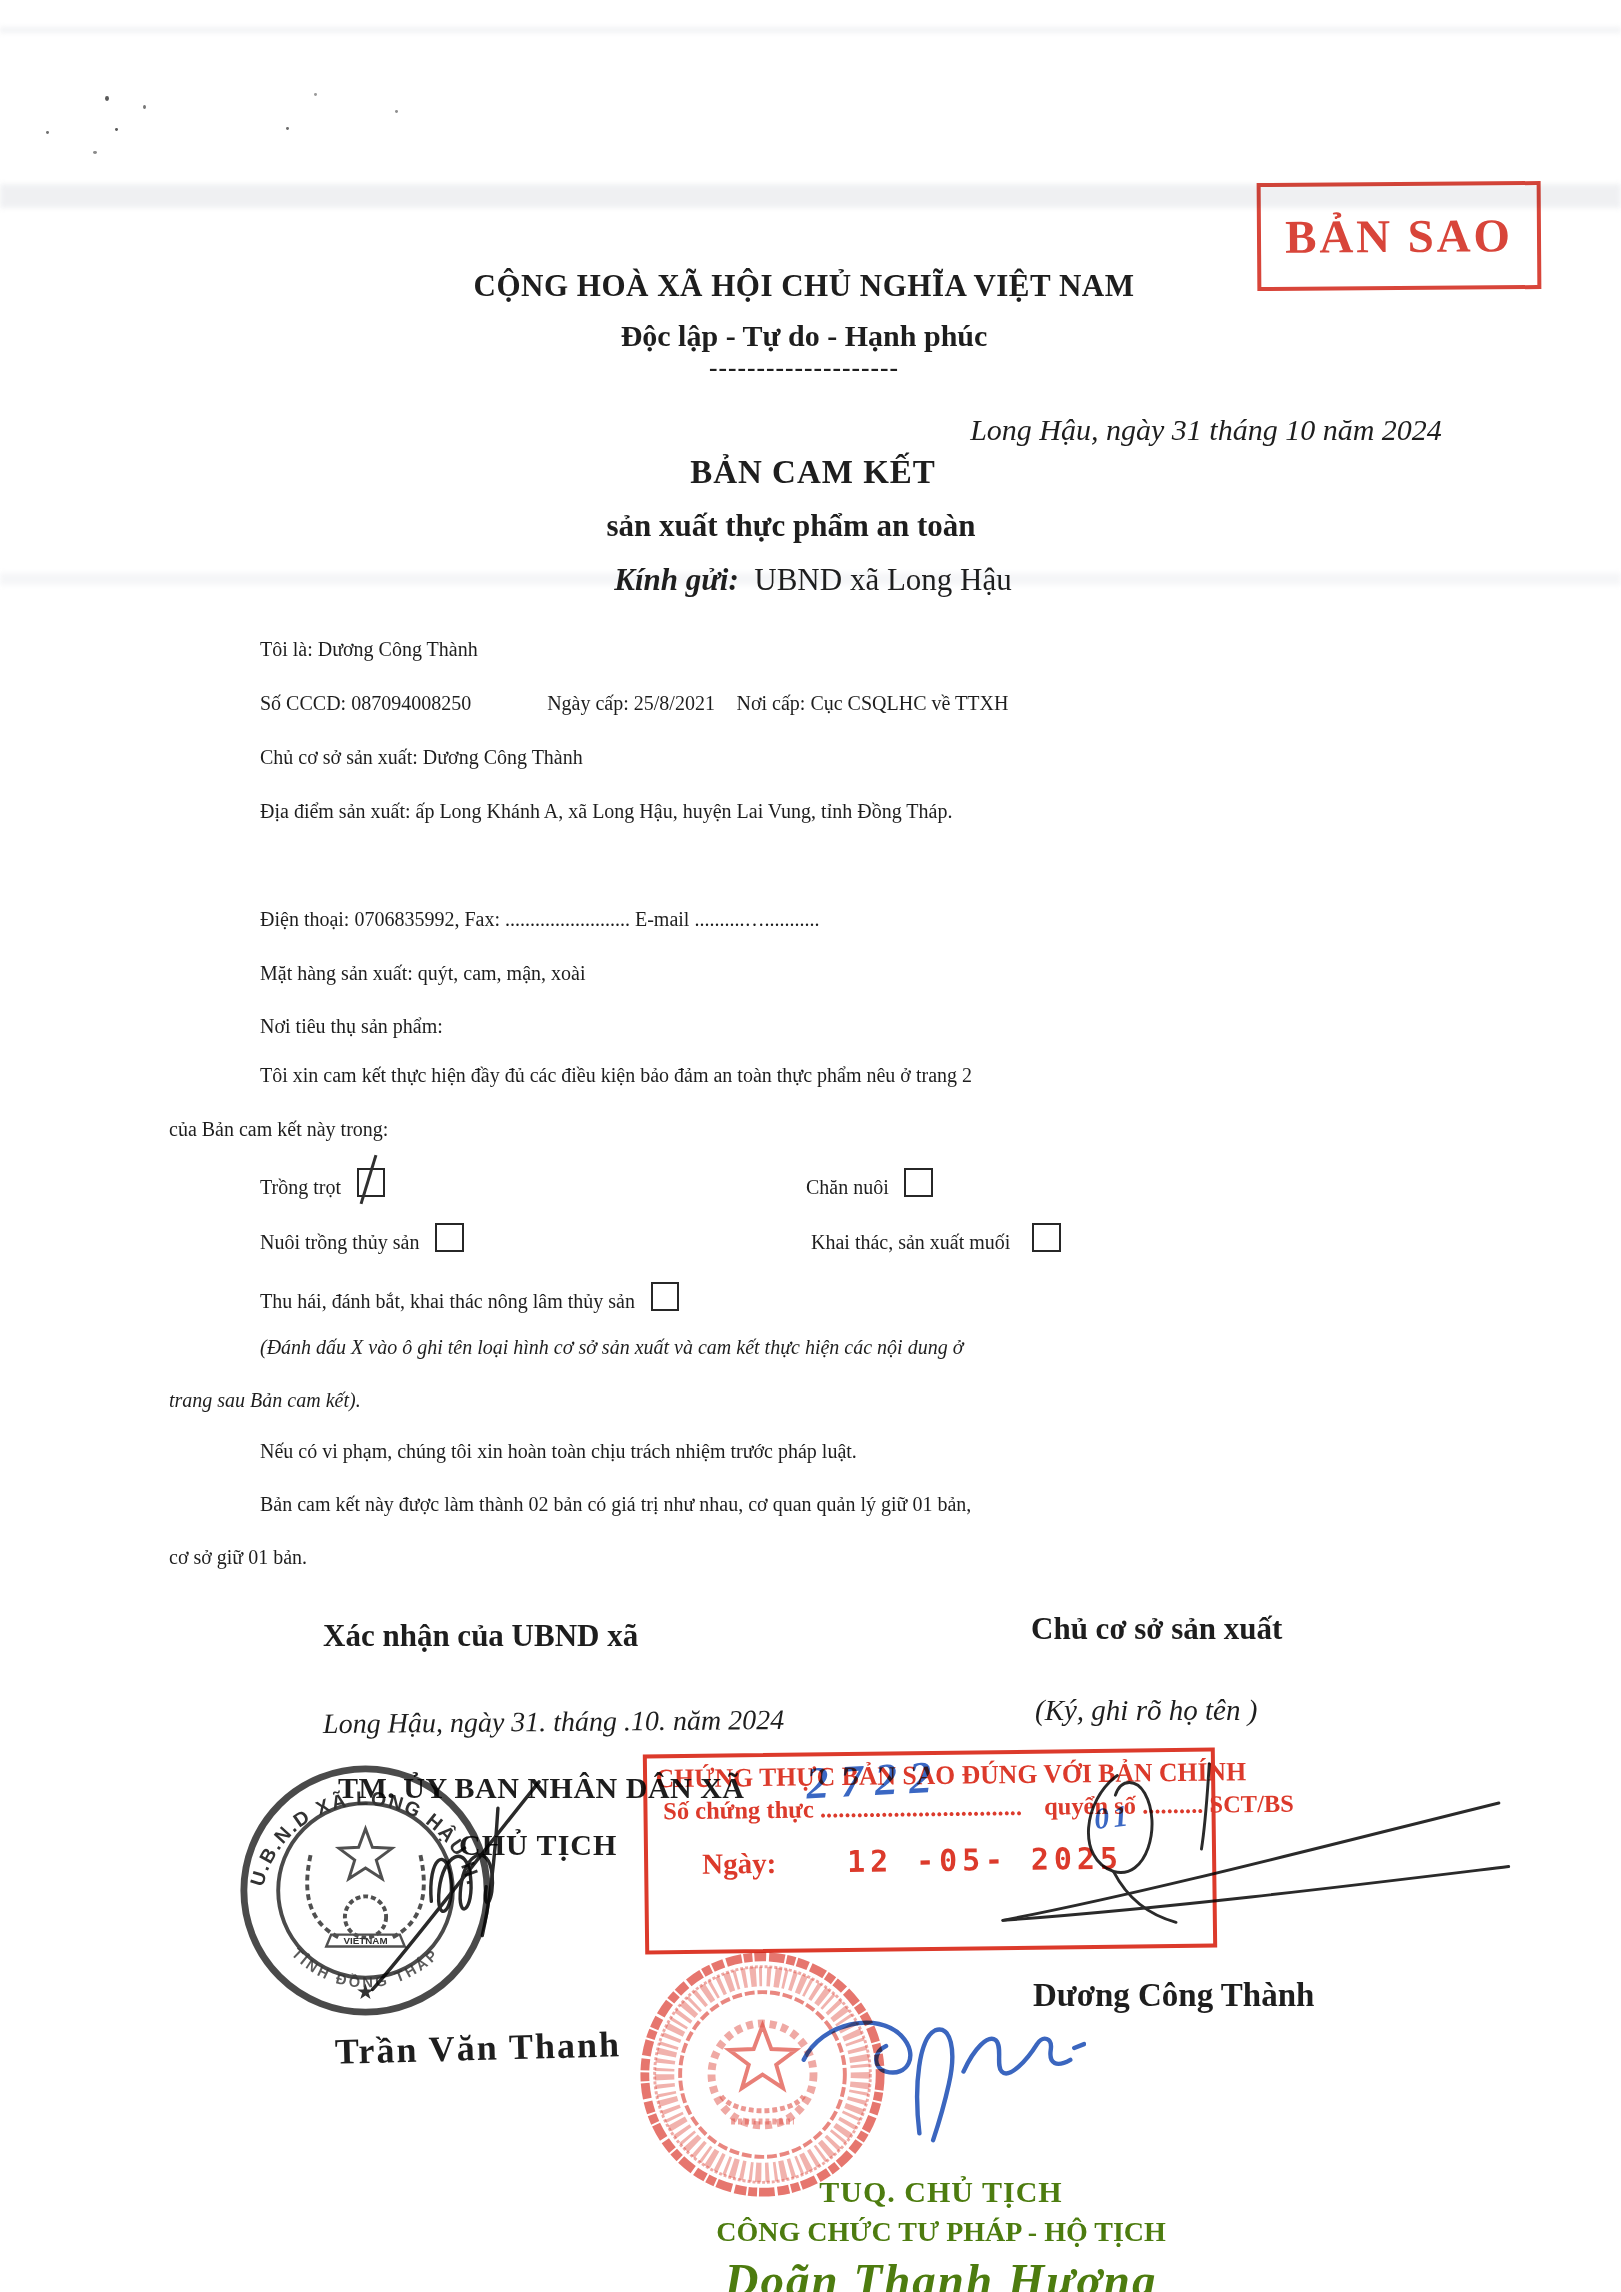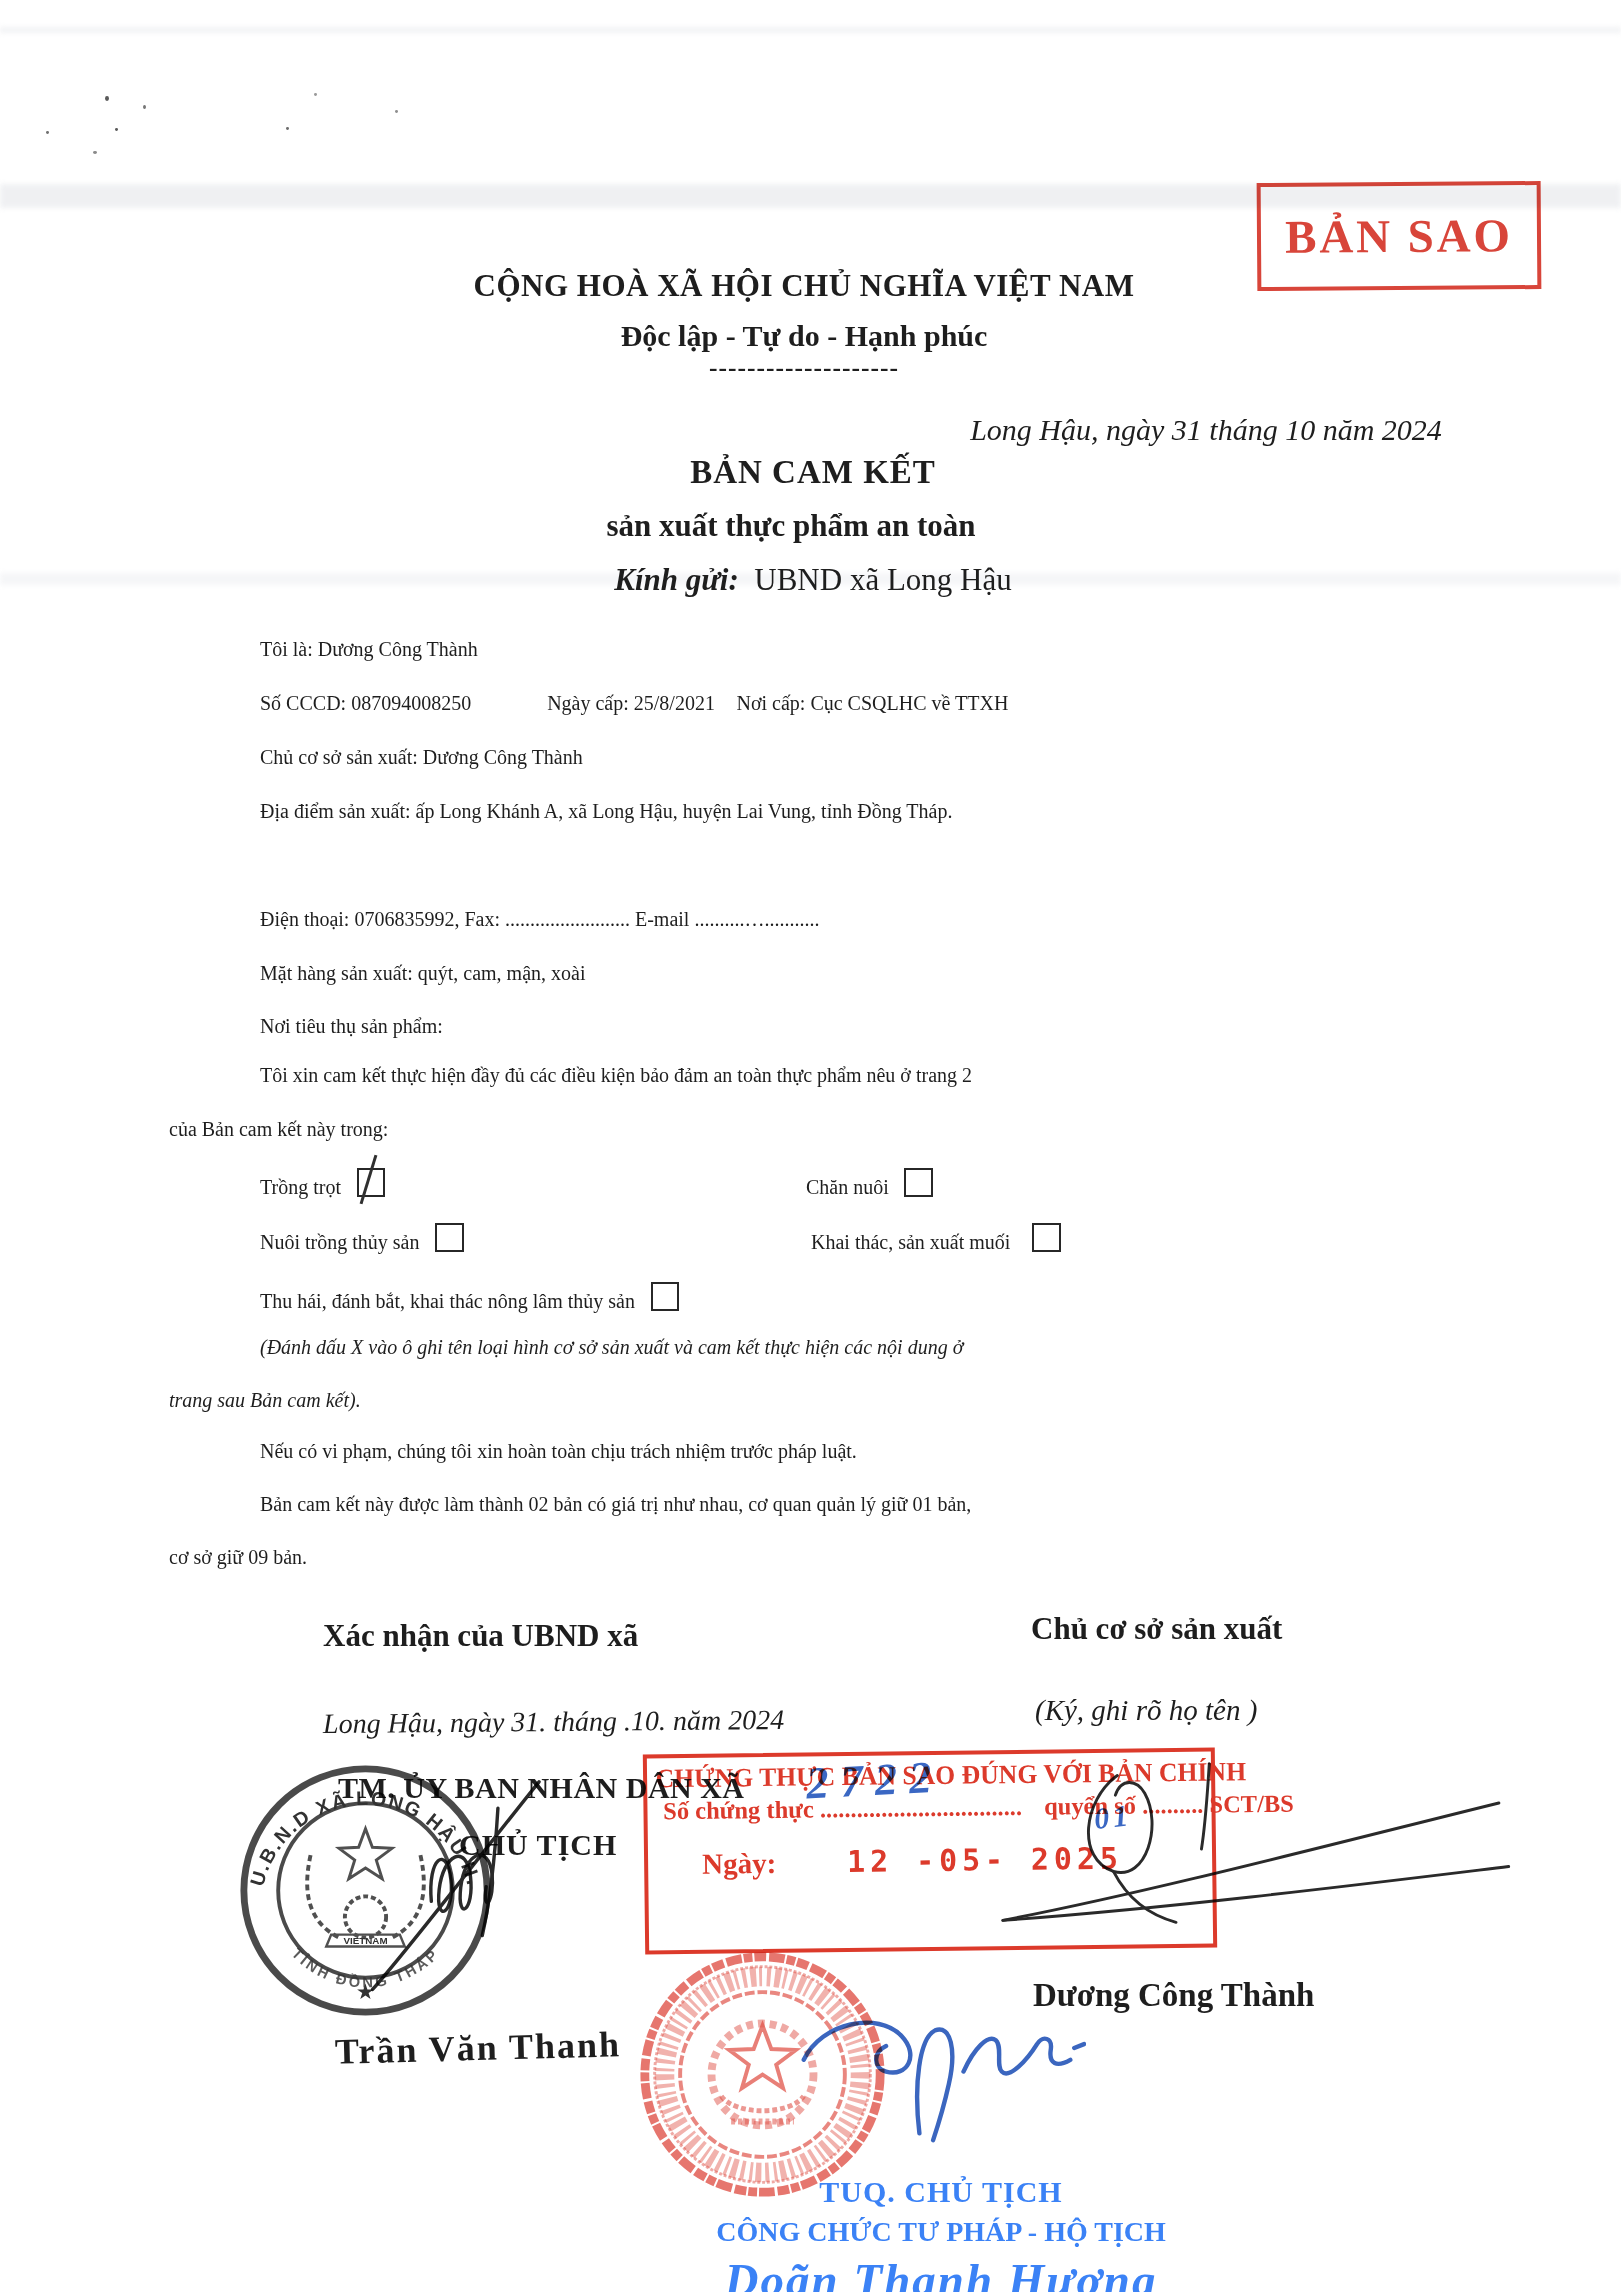--- a/index.html
+++ b/index.html
@@ -35,21 +35,21 @@
     border:4.9px solid #dc3a2b;color:#dc3a2b;
     transform:rotate(-0.7deg);mix-blend-mode:multiply;
   }
   .certstamp .l1{margin-top:4.9px;text-align:center;font-size:26.5px;font-weight:bold;white-space:nowrap;transform:scaleX(.97);}
   .certstamp .l2{margin-top:2.9px;padding-left:15.7px;font-size:24.5px;font-weight:bold;white-space:nowrap;}
   .certstamp .l3{margin-top:21.6px;padding-left:54px;font-size:29px;font-weight:bold;}
   .certstamp .dateval{margin-left:71px;font-family:"DejaVu Sans Mono",monospace;font-size:30px;letter-spacing:4.9px;}
   .hand-blue{position:absolute;color:#3a67c3;font-weight:bold;font-style:italic;mix-blend-mode:multiply;}
   .seal{position:absolute;mix-blend-mode:multiply;}
   .sig{position:absolute;mix-blend-mode:multiply;}
-  .redtxt{color:#3b82f6;}
+  .redtxt{color:#4d7c0f;}
 </style>
 </head>
 <body>
 
 <div id="page">
 
   <div class="scan-band" style="top:27.4px;height:5.9px;background:#f2f3f5;"></div>
   <div class="scan-band" style="top:184px;height:23.5px;background:#ecedf0;opacity:.8;"></div>
   <div class="scan-band" style="top:573px;height:11.8px;background:#f0f1f4;opacity:.65;"></div>
   <div class="speck" style="left:105px;top:96px;width:3.9px;height:4.9px;"></div>
@@ -102,21 +102,21 @@
   </div>
   <div class="ln" style="left:260px;top:1282px;">
     <span>Thu hái, đánh bắt, khai thác nông lâm thủy sản</span><span class="cb"></span>
   </div>
 
   <div class="ln i" style="left:260px;top:1335px;">(Đánh dấu X vào ô ghi tên loại hình cơ sở sản xuất và cam kết thực hiện các nội dung ở</div>
   <div class="ln i" style="left:169px;top:1388px;">trang sau Bản cam kết).</div>
 
   <div class="ln" style="left:260px;top:1439px;">Nếu có vi phạm, chúng tôi xin hoàn toàn chịu trách nhiệm trước pháp luật.</div>
   <div class="ln" style="left:260px;top:1492px;">Bản cam kết này được làm thành 02 bản có giá trị như nhau, cơ quan quản lý giữ 01 bản,</div>
-  <div class="ln" style="left:169px;top:1545px;">cơ sở giữ 09 bản.</div>
+  <div class="ln" style="left:169px;top:1545px;">cơ sở giữ 01 bản.</div>
 
   <div class="ln b" style="left:323px;top:1617px;font-size:31px;">Xác nhận của UBND xã</div>
   <div class="ln b" style="left:1031px;top:1610px;font-size:31px;">Chủ cơ sở sản xuất</div>
 
   <div class="ln i" style="left:323px;top:1705px;font-size:28px;transform:rotate(-0.5deg);">Long Hậu, ngày 31. tháng .10. năm 2024</div>
   <div class="ln i" style="left:1035px;top:1693px;font-size:29px;">(Ký, ghi rõ họ tên )</div>
 
   <div class="ln b" style="left:338px;top:1770px;font-size:30px;letter-spacing:0.5px;">TM. ỦY BAN NHÂN DÂN XÃ</div>
   <div class="ln b" style="left:459px;top:1827px;font-size:30px;letter-spacing:1px;">CHỦ TỊCH</div>
 

